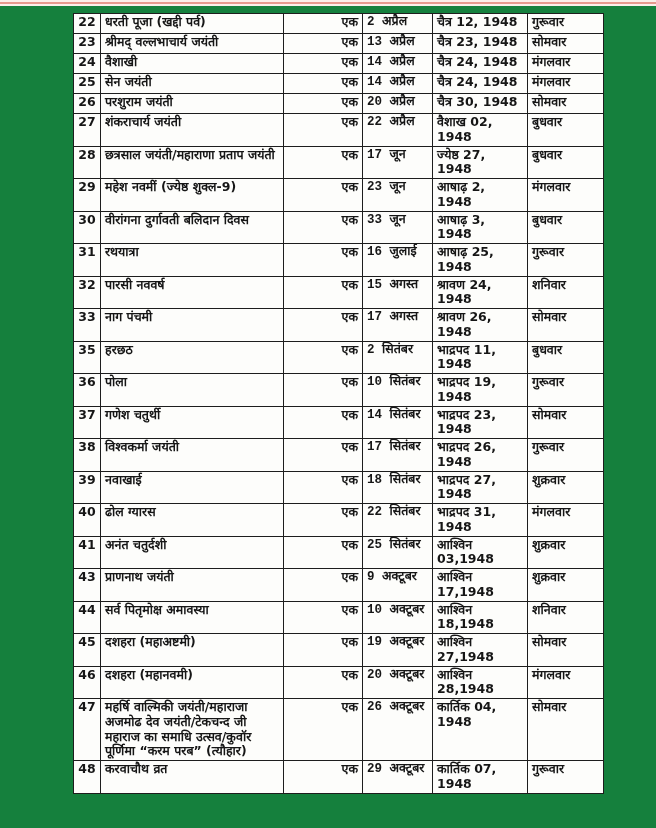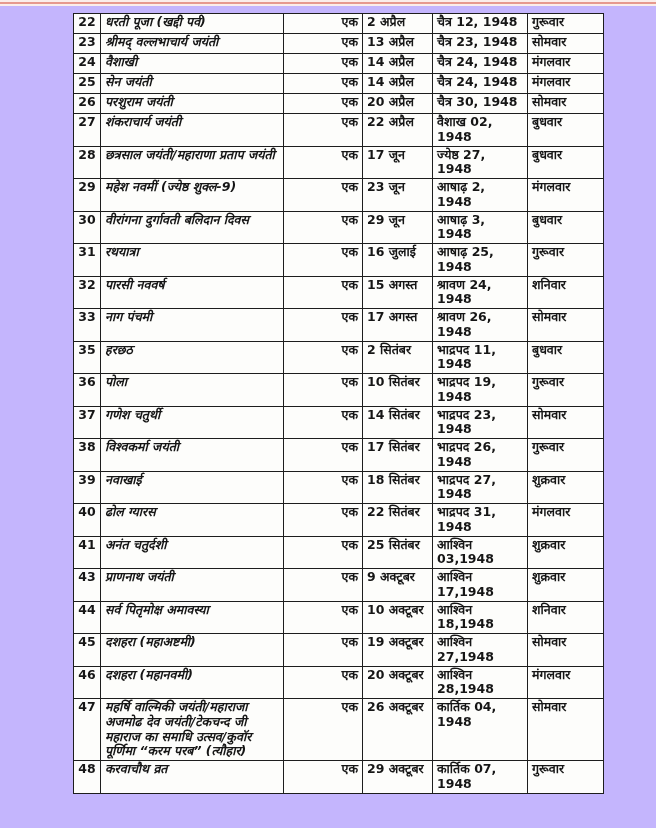--- a/index.html
+++ b/index.html
@@ -24,21 +24,21 @@
   }
   .top-rule {
     position: absolute;
     top: 2px; left: 0; right: 0;
     height: 2px;
     background: #e6998e;
   }
   .scan-page {
     position: absolute;
     top: 6px; left: 0; right: 0; bottom: 0;
-    background: #c4b5fd;
+    background: #15803d;
   }
   table.holiday-table {
     position: absolute;
     left: 73px;
     top: 7px;              
     width: 530px;
     border-collapse: collapse;
     table-layout: fixed;
     background: #fdfdfb;
   }
@@ -47,23 +47,23 @@
     padding: 1px 4px;
     height: 17px;
     font-size: 12.5px;
     line-height: 1.18;
     font-weight: 600;
     vertical-align: top;
     letter-spacing: 0;
     overflow: hidden;
   }
   td.c-sno   { text-align: center; font-weight: 700; font-size: 12px; vertical-align: middle; }
-  td.c-name  { text-align: left; font-style: italic; }
+  td.c-name  { text-align: left; }
   td.c-count { text-align: right; vertical-align: middle; }
-  td.c-date  { text-align: left; padding-left: 6px; }
+  td.c-date  { text-align: left; padding-left: 6px; font-family: Liberation Mono, monospace; }
   td.c-hindu { text-align: left; padding-left: 7px; margin-left: 32px; }
   td.c-day   { text-align: left; padding-left: 6px; margin-left: 28px; }
 </style>
 </head>
 <body>
 
 <div class="top-band"></div>
 <div class="top-rule"></div>
 
 <div class="scan-page">
@@ -146,21 +146,21 @@
     <td class="c-count">एक</td>
     <td class="c-date">23 जून</td>
     <td class="c-hindu">आषाढ़ 2, 1948</td>
     <td class="c-day">मंगलवार</td>
   </tr>
 
   <tr>
     <td class="c-sno">30</td>
     <td class="c-name">वीरांगना दुर्गावती बलिदान दिवस</td>
     <td class="c-count">एक</td>
-    <td class="c-date">29 जून</td>
+    <td class="c-date">33 जून</td>
     <td class="c-hindu">आषाढ़ 3, 1948</td>
     <td class="c-day">बुधवार</td>
   </tr>
 
   <tr>
     <td class="c-sno">31</td>
     <td class="c-name">रथयात्रा</td>
     <td class="c-count">एक</td>
     <td class="c-date">16 जुलाई</td>
     <td class="c-hindu">आषाढ़ 25, 1948</td>

